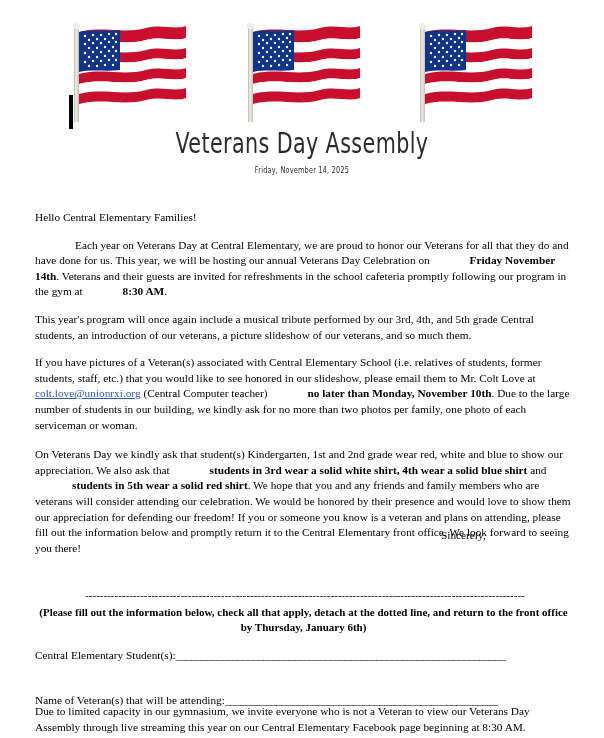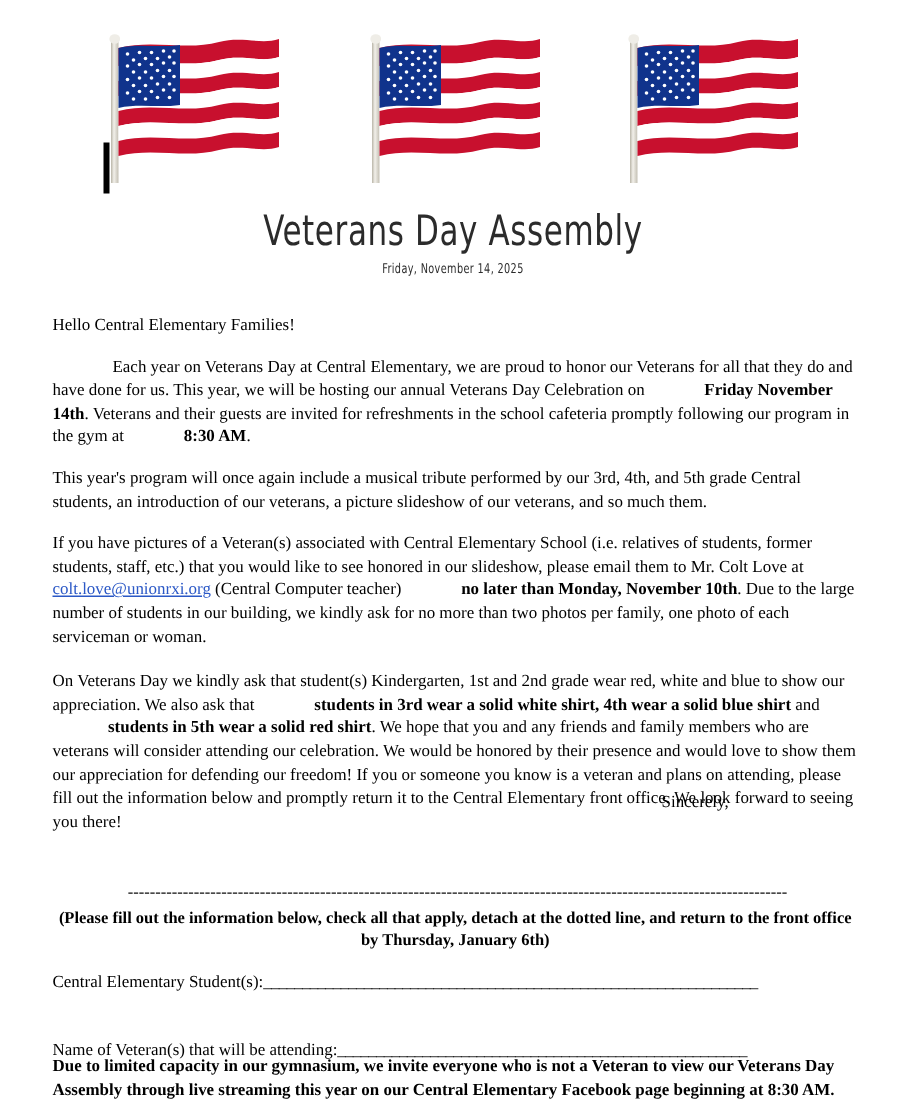--- a/index.html
+++ b/index.html
@@ -41,21 +41,21 @@
     top: 95px;
     width: 4px;
     height: 34px;
     background: #000000;
   }
 
   
   .title-block {
     position: absolute;
     left: 0;
-    top: 138px;
+    top: 128px;
     width: 604px;
     text-align: center;
   }
   .doc-title {
     font-family: "DejaVu Sans Condensed", "DejaVu Sans", sans-serif;
     font-size: 28px;
     line-height: 32px;
     letter-spacing: 0.5px;
     color: #2b2b2b;
     font-weight: 400;
@@ -156,21 +156,21 @@
   }
 
   
   .closing-note {
     position: absolute;
     left: 35px;
     top: 703px;
     width: 537px;
     font-size: 11.3px;
     line-height: 16px;
-    font-weight: bold;
+    font-weight: normal;
   }
 </style>
 </head>
 <body>
 
 <div class="flags-banner">
 
   <div class="flag-figure flag-1">
     <svg viewBox="0 0 132 112" xmlns="http://www.w3.org/2000/svg">
       <defs>

